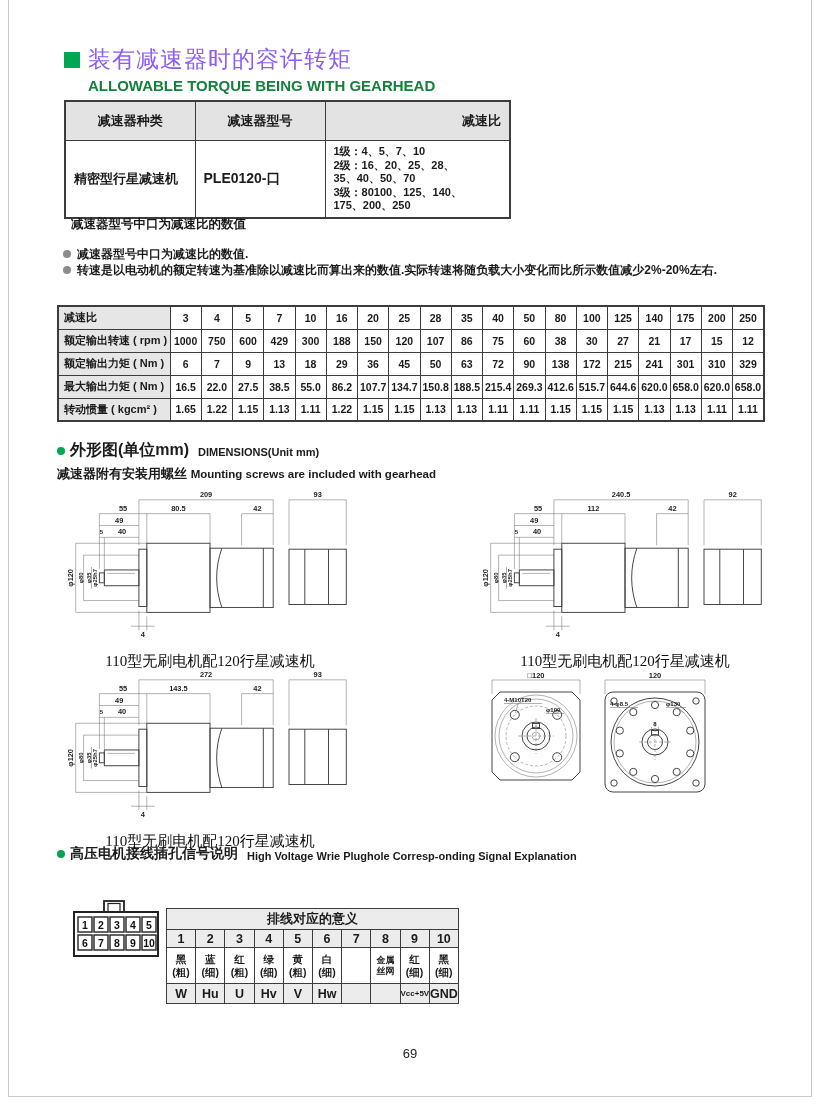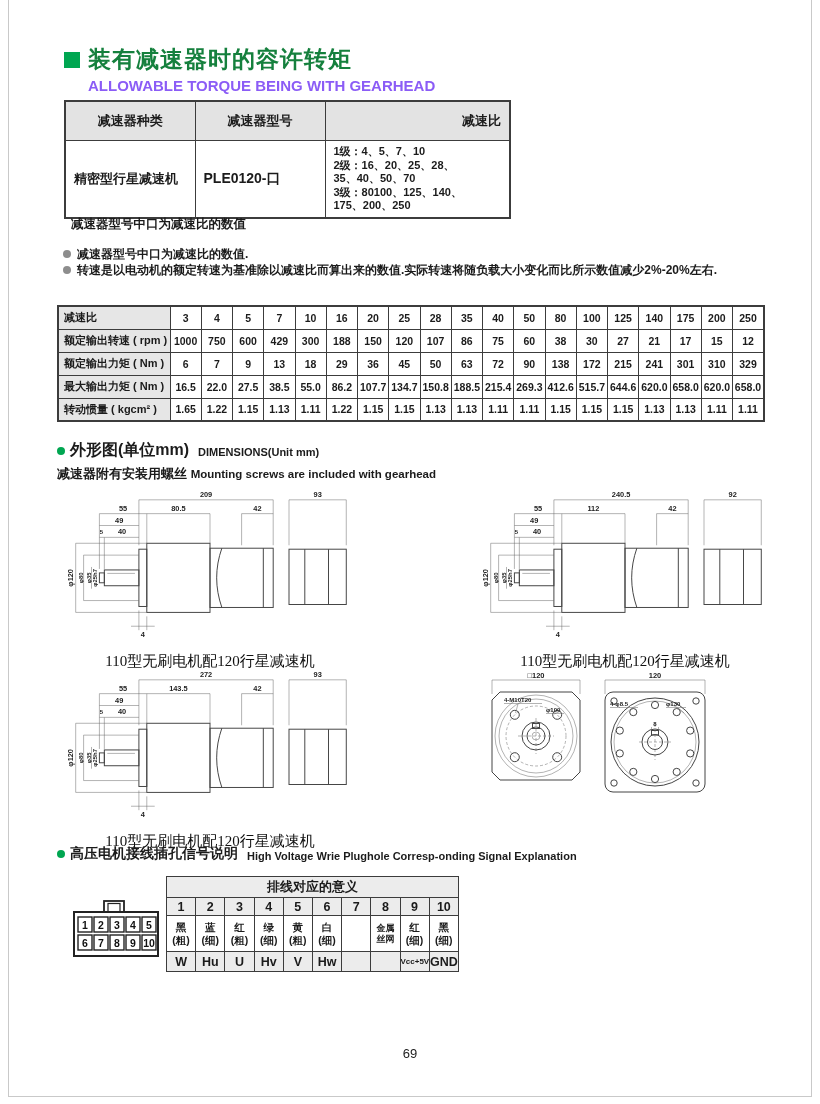--- a/index.html
+++ b/index.html
@@ -6,22 +6,22 @@
   body { background:#fff; font-family:"Liberation Sans", sans-serif; color:#1b1b1b; }
   .page { position:relative; width:820px; height:1104px; background:#fff; overflow:hidden; }
   .frame { position:absolute; left:8px; right:8px; top:0; bottom:7px;
            border-left:1px solid #c9c9c9; border-right:1px solid #c9c9c9; border-bottom:1px solid #c9c9c9; }
   .abs { position:absolute; }
 
   
   .title-block { left:64px; top:44px; }
   .title-row { display:flex; align-items:center; gap:8px; }
   .green-square { width:16px; height:16px; background:#00a651; }
-  .title-cn { font-size:23px; font-weight:700; letter-spacing:1px; color:#15803d; }
-  .title-en { font-size:15px; font-weight:bold; margin-left:24px; margin-top:2px; color:#8b5cf6; }
+  .title-cn { font-size:23px; font-weight:400; letter-spacing:1px; color:#8b5cf6; }
+  .title-en { font-size:15px; font-weight:bold; margin-left:24px; margin-top:2px; color:#15803d; }
 
   
   .gh-table { border-collapse:collapse; width:447px; border:2px solid #3c3c3c; }
   .gh-table th, .gh-table td { border:1px solid #3c3c3c; vertical-align:middle; }
   .gh-table th { background:#e3e3e3; font-size:13px; font-weight:bold; text-align:center; padding:10px 8px; height:38px; }
   .gh-table th.right { text-align:right; }
   .gh-table td { background:#fff; padding:4px 8px; }
   .gh-type { font-size:13px; font-weight:bold; width:130px; }
   .gh-model { font-size:14px; font-weight:bold; width:130px; vertical-align:top; padding-top:14px; }
   .gh-ratios { width:185px; text-align:left; font-size:11px; font-weight:bold; line-height:13.5px; padding-right:6px; }
@@ -51,21 +51,21 @@
   
   .drawing { text-align:center; }
   svg .ln  { stroke:#444; stroke-width:1; fill:none; }
   svg .thin{ stroke:#666; stroke-width:0.5; fill:none; }
   svg .dash{ stroke:#666; stroke-width:0.5; fill:none; stroke-dasharray:3 2; }
   svg .dim { font-size:7.5px; fill:#222; font-weight:bold; }
   svg .dims{ font-size:6px; fill:#222; font-weight:bold; }
   .caption { font-family:"Liberation Serif", serif; font-size:15px; color:#111; margin-top:4px; }
 
   
-  .sig-table { border-collapse:collapse; border:1.5px solid #3c3c3c; table-layout:fixed; width:292px; }
+  .sig-table { border-collapse:collapse; border:1.5px solid #3c3c3c; table-layout:fixed; width:292px;margin-top:32px; }
   .sig-table td { border:1px solid #3c3c3c; text-align:center; overflow:hidden; }
   .sig-title td { background:#ececec; font-weight:bold; font-size:13px; height:21px; }
   .sig-pins td { background:#ececec; font-weight:bold; font-size:12.5px; height:18px; }
   .sig-colors td { background:#fff; height:36px; font-size:10.5px; font-weight:bold; padding:0 1px; line-height:1.15; }
   .sig-colors td:nth-child(8) { font-size:9px; }
   .sig-signals td { background:#ececec; font-weight:bold; font-size:12.5px; height:20px; }
   .sig-signals td:nth-child(9) { font-size:8px; }
   svg .pin-num { font-size:10.5px; font-weight:bold; fill:#111; }
 
   .page-num { left:0; right:0; top:1046px; text-align:center; font-size:13px; color:#222; }

